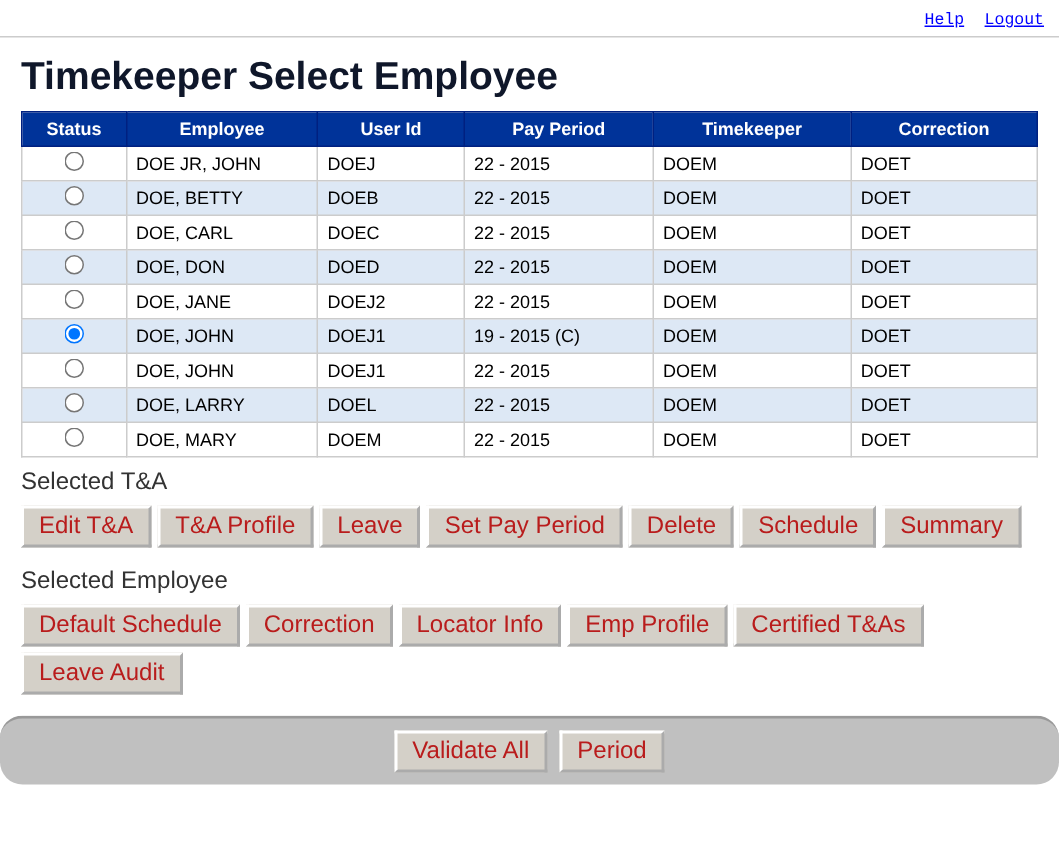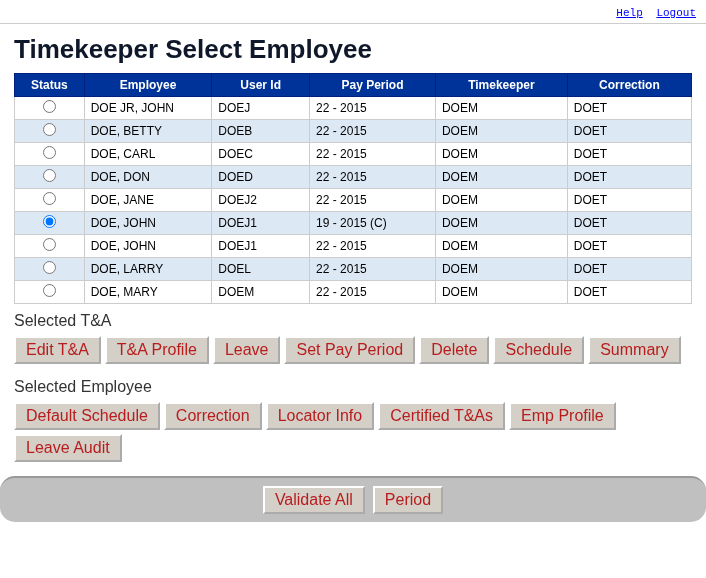--- a/index.html
+++ b/index.html
@@ -210,21 +210,21 @@
     <button class="action-btn">Delete</button>
     <button class="action-btn">Schedule</button>
     <button class="action-btn">Summary</button>
   </div>
 
 <div class="section-label">Selected Employee</div>
 <div class="button-row" id="emp-button-row">
     <button class="action-btn">Default Schedule</button>
     <button class="action-btn">Correction</button>
     <button class="action-btn">Locator Info</button>
+    <button class="action-btn">Emp Profile</button>
     <button class="action-btn">Certified T&amp;As</button>
-    <button class="action-btn">Emp Profile</button>
     <button class="action-btn">Leave Audit</button>
   </div>
 
 <div id="bottom-bar">
     <button class="action-btn">Validate All</button>
     <button class="action-btn">Period</button>
   </div>
 
 </body></html>

